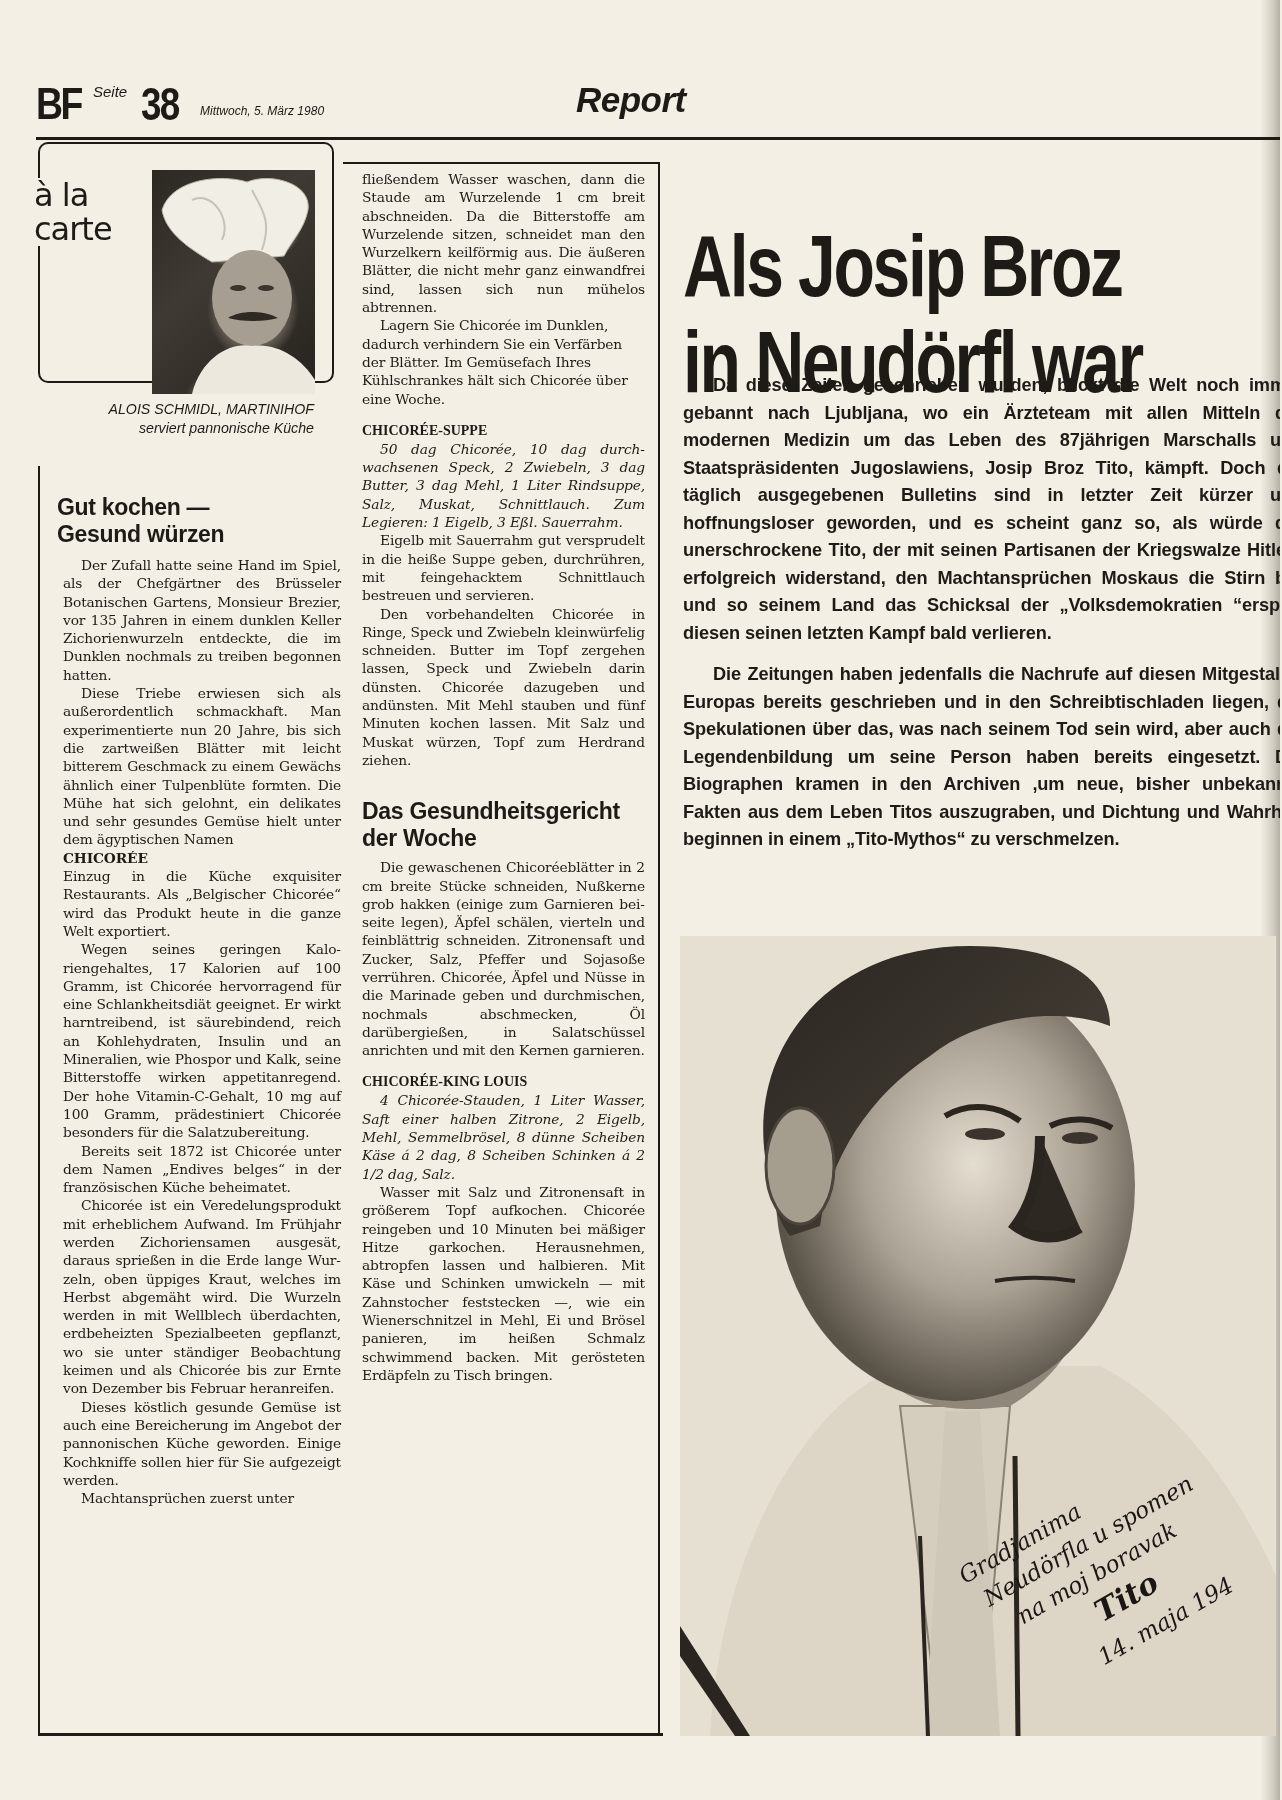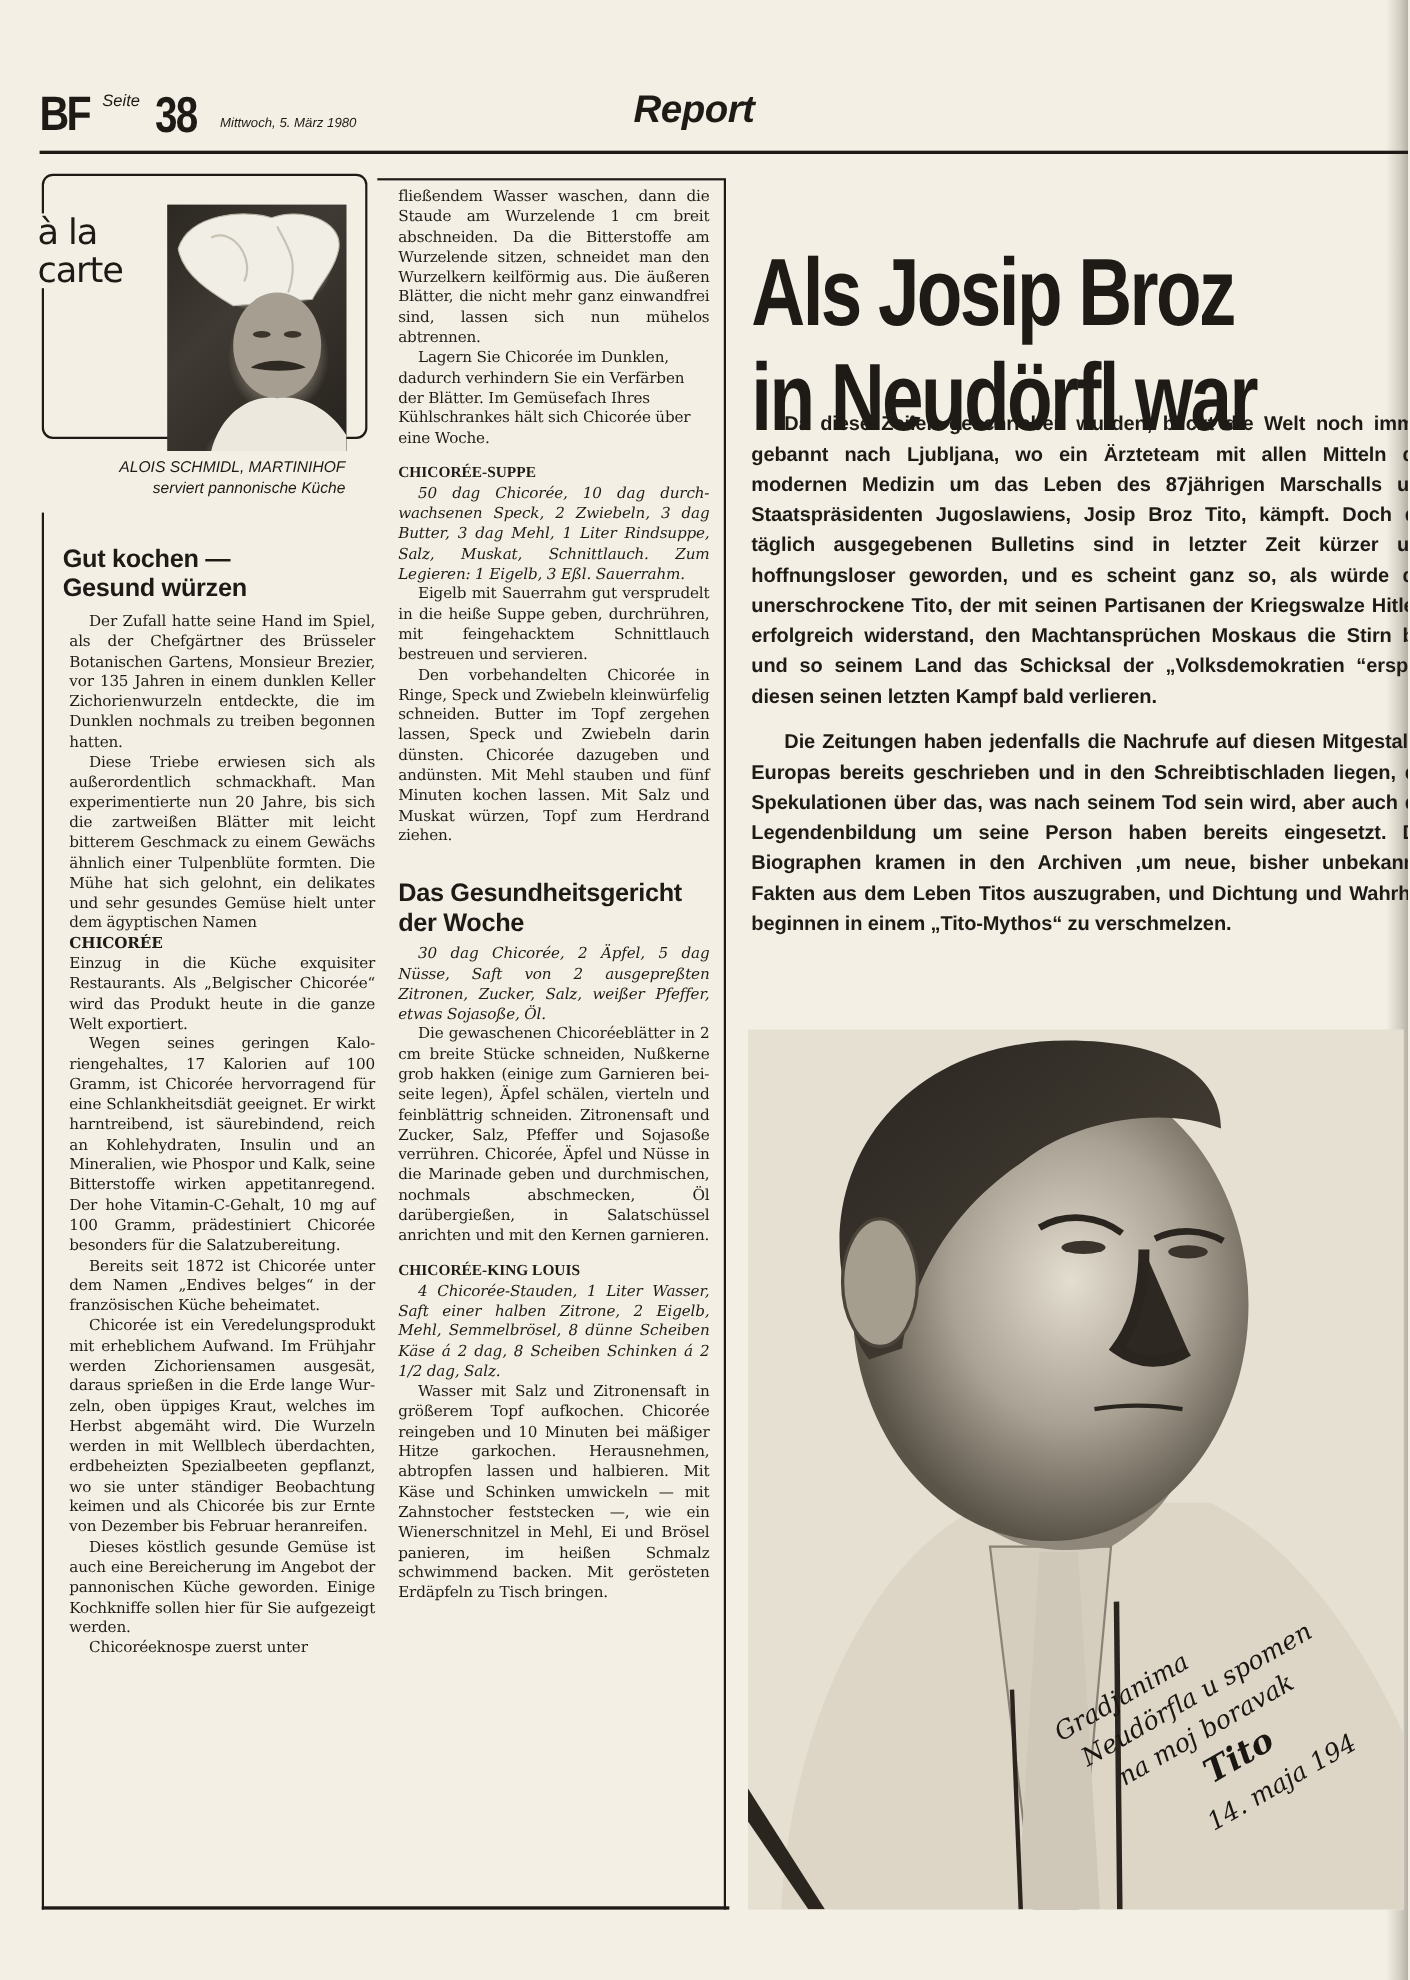--- a/index.html
+++ b/index.html
@@ -38,21 +38,21 @@
     letter-spacing:-0.5px;
   }
   .mh-rule { position:absolute; left:36px; top:137px; width:1246px; height:3px; background:#1e1b17; }
   .lf-bottom { position:absolute; left:38px; top:1733px; width:625px; height:3px; background:#1e1b17; }
   .lf-left { position:absolute; left:38px; top:466px; width:2px; height:1270px; background:#1e1b17; }
   .lf-right { position:absolute; left:658px; top:163px; width:2px; height:1573px; background:#1e1b17; }
   .lf-top2 { position:absolute; left:343px; top:162px; width:317px; height:2px; background:#1e1b17; }
 
   
   .carte-box {
-    position:absolute; left:38px; top:158px; width:296px; height:241px;
+    position:absolute; left:38px; top:142px; width:296px; height:241px;
     border:2px solid #1e1b17; border-radius:10px; box-sizing:border-box;
   }
   .carte-title {
     position:absolute; left:0px; top:34px;
     font-family:"DejaVu Sans", sans-serif; font-size:32px; line-height:34px; font-weight:normal;
     letter-spacing:-1px; background:#f3efe4; padding:0 4px 0 0; margin-left:-6px;
   }
   .carte-photo {
     position:absolute; left:112px; top:26px; width:163px; height:224px;
     background:
@@ -163,41 +163,40 @@
     <span>Gesund würzen</span>
   </h2>
   <p>Der Zufall hatte seine Hand im Spiel, als der Chefgärtner des Brüsseler Botanischen Gartens, Monsieur Brezier, vor 135 Jah­ren in einem dunklen Keller Zichorienwurzeln entdeckte, die im Dunklen nochmals zu trei­ben begonnen hatten.</p>
   <p>Diese Triebe erwiesen sich als außerordentlich schmackhaft. Man experimentierte nun 20 Jah­re, bis sich die zartweißen Blät­ter mit leicht bitterem Ge­schmack zu einem Gewächs ähnlich einer Tulpenblüte form­ten. Die Mühe hat sich gelohnt, ein delikates und sehr gesundes Gemüse hielt unter dem ägypti­schen Namen</p>
   <p class="kw">CHICORÉE</p>
   <p class="noindent">Einzug in die Küche exquisiter Restaurants. Als „Belgischer Chicorée“ wird das Produkt heute in die ganze Welt expor­tiert.</p>
   <p>Wegen seines geringen Kalo­riengehaltes, 17 Kalorien auf 100 Gramm, ist Chicorée her­vorragend für eine Schlankheits­diät geeignet. Er wirkt harntrei­bend, ist säurebindend, reich an Kohlehydraten, Insulin und an Mineralien, wie Phospor und Kalk, seine Bitterstoffe wirken appetitanregend. Der hohe Vit­amin-C-Gehalt, 10 mg auf 100 Gramm, prädestiniert Chicorée besonders für die Salatzuberei­tung.</p>
   <p>Bereits seit 1872 ist Chicorée unter dem Namen „Endives belges“ in der französischen Küche beheimatet.</p>
   <p>Chicorée ist ein Veredelungs­produkt mit erheblichem Auf­wand. Im Frühjahr werden Zichoriensamen ausgesät, daraus sprießen in die Erde lange Wur­zeln, oben üppiges Kraut, wel­ches im Herbst abgemäht wird. Die Wurzeln werden in mit Wellblech überdachten, erdbe­heizten Spezialbeeten gepflanzt, wo sie unter ständiger Beobach­tung keimen und als Chicorée bis zur Ernte von Dezember bis Februar heranreifen.</p>
   <p>Dieses köstlich gesunde Gemü­se ist auch eine Bereicherung im Angebot der pannonischen Küche geworden. Einige Koch­kniffe sollen hier für Sie aufge­zeigt werden.</p>
-  <p style="text-align:left">Chicoréeknospe zuerst unter</p>
+  <p style="text-align:left">Machtansprüchen zuerst unter</p>
 </article>
 
 <article class="col col-b">
   <p class="noindent">fließendem Wasser waschen, dann die Staude am Wurzelende 1 cm breit abschneiden. Da die Bitterstoffe am Wurzelende sitzen, schneidet man den Wur­zelkern keilförmig aus. Die äußeren Blätter, die nicht mehr ganz einwandfrei sind, lassen sich nun mühelos abtrennen.</p>
   <p style="text-align:left">Lagern Sie Chicorée im Dunk­len, dadurch verhindern Sie ein Verfärben der Blätter. Im Ge­müsefach Ihres Kühlschrankes hält sich Chicorée über eine Woche.</p>
 
   <div>
     <p class="rh">CHICORÉE-SUPPE</p>
     <p class="ing">50 dag Chicorée, 10 dag durch­wachsenen Speck, 2 Zwiebeln, 3 dag Butter, 3 dag Mehl, 1 Liter Rindsuppe, Salz, Muskat, Schnittlauch. Zum Legieren: 1 Eigelb, 3 Eßl. Sauerrahm.</p>
     <p>Eigelb mit Sauerrahm gut ver­sprudelt in die heiße Suppe ge­ben, durchrühren, mit feinge­hacktem Schnittlauch bestreuen und servieren.</p>
     <p>Den vorbehandelten Chicorée in Ringe, Speck und Zwiebeln kleinwürfelig schneiden. Butter im Topf zergehen lassen, Speck und Zwiebeln darin dünsten. Chicorée dazugeben und andün­sten. Mit Mehl stauben und fünf Minuten kochen lassen. Mit Salz und Muskat würzen, Topf zum Herdrand ziehen.</p>
   </div>
 
   <h2 class="head-sans" style="margin-top:29px;margin-bottom:6px;">
     <span>Das Gesundheitsgericht</span><br>
     <span>der Woche</span>
   </h2>
 
   <div>
-    <p class="ing">30 dag Chicorée, 2 Äpfel, 5 dag Nüsse, Saft von 2 ausgepreßten Zitronen, Zucker, Salz, weißer Pfeffer, etwas Sojasoße, Öl.</p>
     <p>Die gewaschenen Chicorée­blätter in 2 cm breite Stücke schneiden, Nußkerne grob hak­ken (einige zum Garnieren bei­seite legen), Äpfel schälen, vier­teln und feinblättrig schneiden. Zitronensaft und Zucker, Salz, Pfeffer und Sojasoße verrühren. Chicorée, Äpfel und Nüsse in die Marinade geben und durchmi­schen, nochmals abschmecken, Öl darübergießen, in Salatschüs­sel anrichten und mit den Ker­nen garnieren.</p>
   </div>
 
   <div>
     <p class="rh">CHICORÉE-KING LOUIS</p>
     <p class="ing">4 Chicorée-Stauden, 1 Liter Wasser, Saft einer halben Zitro­ne, 2 Eigelb, Mehl, Semmelbrösel, 8 dünne Scheiben Käse á 2 dag, 8 Scheiben Schinken á 2 1/2 dag, Salz.</p>
     <p>Wasser mit Salz und Zitronen­saft in größerem Topf aufkochen. Chicorée reingeben und 10 Minu­ten bei mäßiger Hitze garkochen. Herausnehmen, abtropfen lassen und halbieren. Mit Käse und Schinken umwickeln — mit Zahnstocher feststecken —, wie ein Wienerschnitzel in Mehl, Ei und Brösel panieren, im heißen Schmalz schwimmend backen. Mit gerösteten Erdäpfeln zu Tisch bringen.</p>
   </div>
 </article>
 

